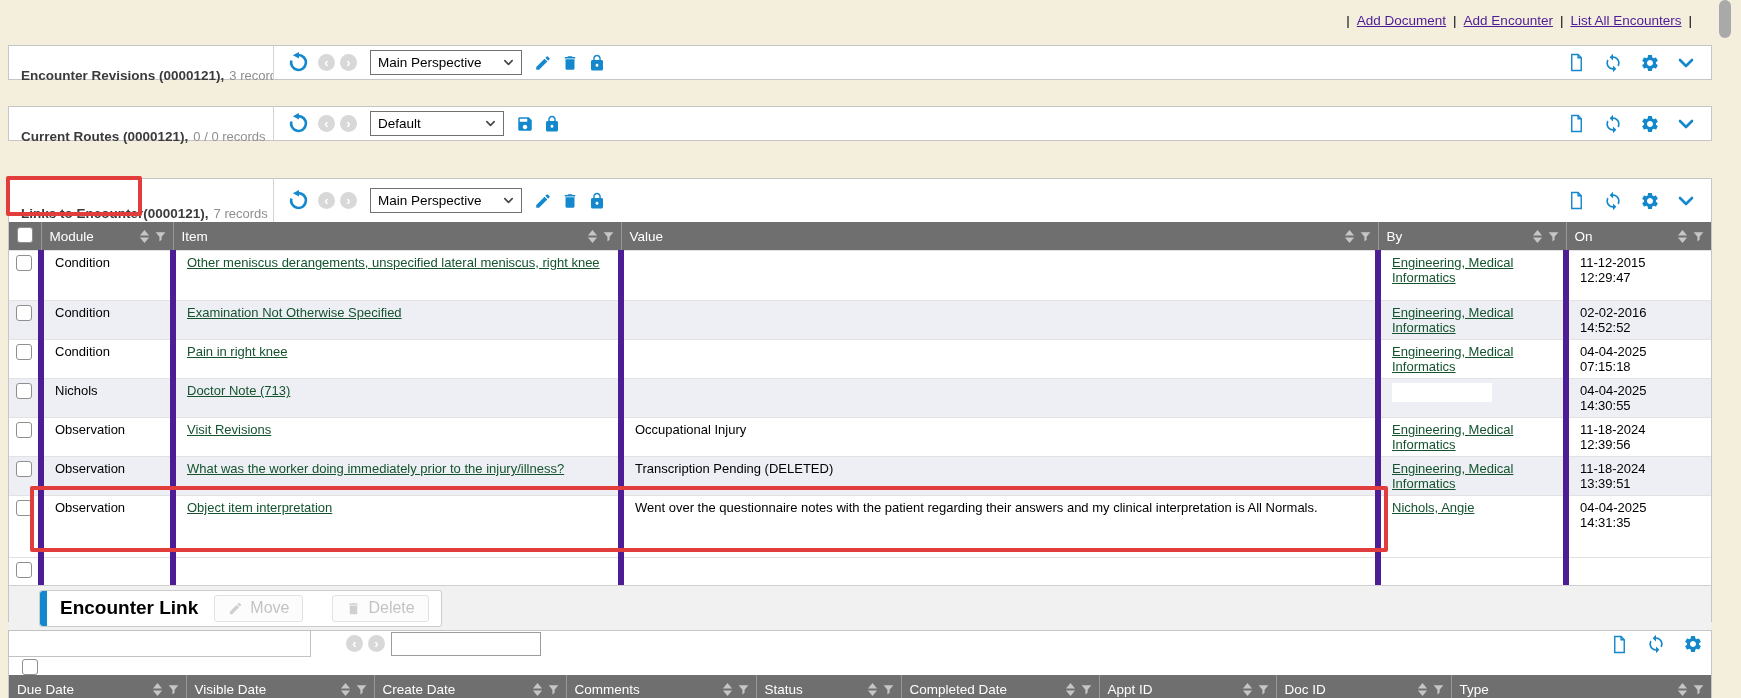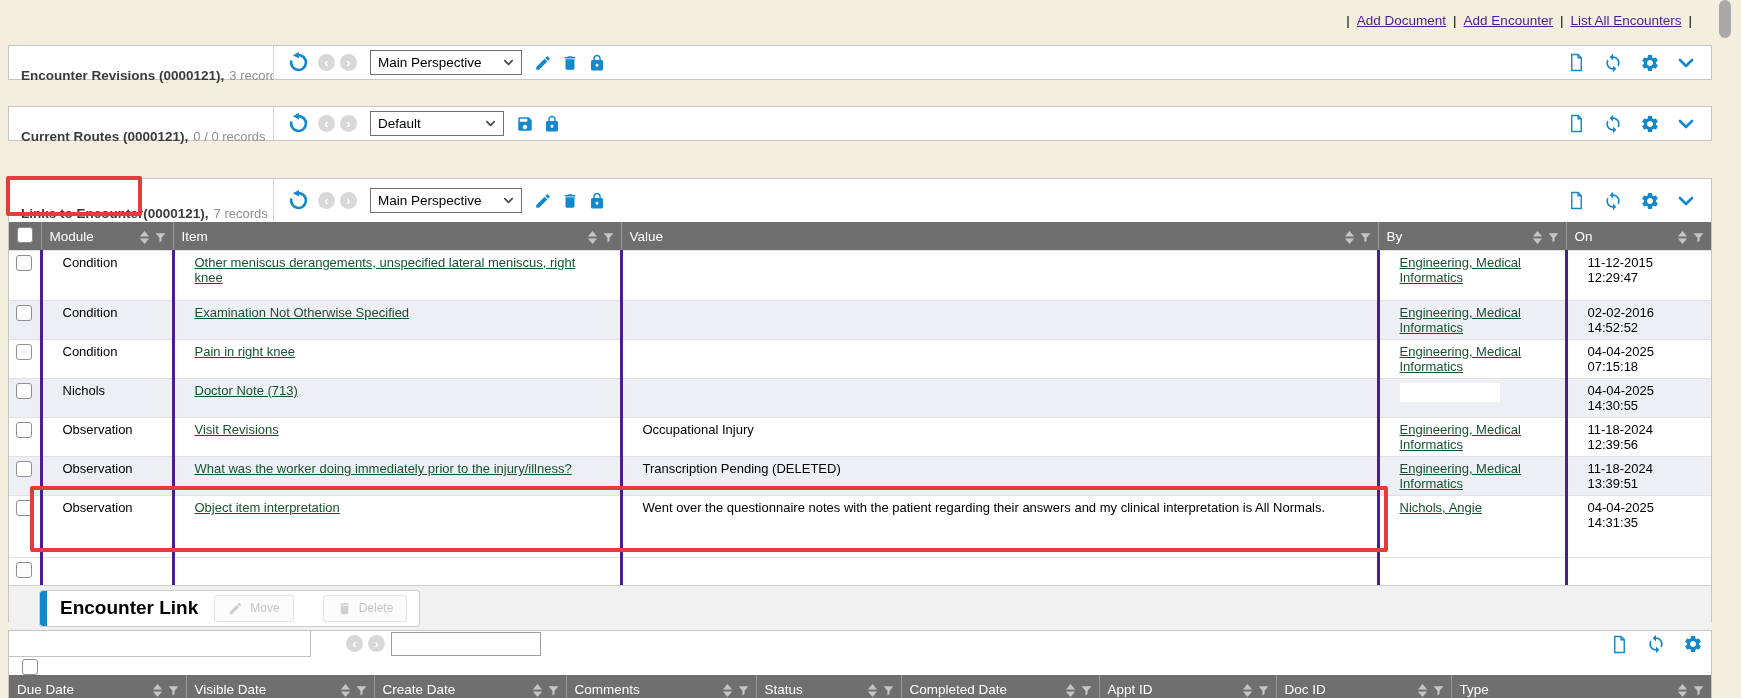--- a/index.html
+++ b/index.html
@@ -25,42 +25,42 @@
               line-height:1;user-select:none;}
   .dropdown{display:flex;align-items:center;justify-content:space-between;border:1px solid #707070;background:#fff;
             height:25px;padding:0 7px;margin:0 12px 0 8px;box-sizing:border-box;flex:none;font-size:13.5px;cursor:pointer;}
   .right-icons{margin-left:auto;display:flex;align-items:center;gap:17px;padding-right:8px;color:#1488cc;}
   
   .grid{border-collapse:collapse;table-layout:fixed;width:1702px;font-size:13px;}
   .grid th{background:#6f6f6f;color:#fff;font-weight:normal;text-align:left;padding:0 6px 0 8px;height:28px;
            border-left:1px solid #989898;font-size:13.5px;}
   .grid th.c-check{padding:0;text-align:center;}
   .grid th:first-child{border-left:none;}
-  .th-flex{display:flex;align-items:flex-end;}
+  .th-flex{display:flex;align-items:center;}
   .th-flex .lbl{white-space:nowrap;}
   .th-flex .sp{flex:1;}
   .sorticon{margin-right:4px;display:flex;cursor:pointer;}
   .funnelicon{display:flex;cursor:pointer;}
-  .grid td{border-left:3px solid #4c1d95;border-top:1px solid #e2e2e2;padding:4px 20px;vertical-align:top;
+  .grid td{border-left:6px solid #4c1d95;border-top:1px solid #e2e2e2;padding:4px 11px;vertical-align:top;
            overflow:hidden;}
   .grid td:first-child{border-left:none;}
   .grid td.c-check{padding:4px 0;text-align:center;}
   tr.alt{background:#edeff4;}
   tr.rA>td{height:41px;} tr.rB>td{height:28px;} tr.rC>td{height:29px;}
   tr.rD>td{height:30px;} tr.rE>td{height:53px;} tr.rF>td{height:16px;}
   .checkbox{display:inline-block;width:14px;height:14px;border:1px solid #8f8f8f;border-radius:3px;background:#fff;cursor:pointer;}
   .cell-link{color:#14532d;text-decoration:underline;cursor:pointer;}
   .blank-box{width:100px;height:19px;background:#fff;}
   .tfooter{height:44px;background:#f1f1f1;border-top:1px solid #cfcfcf;display:flex;align-items:center;padding-left:30px;}
   .el-card{display:flex;align-items:center;height:35px;background:#fff;border:1px solid #ccc;border-radius:3px;
            padding-right:10px;}
   .el-accent{width:7px;align-self:stretch;background:#1488cc;border-radius:3px 0 0 3px;margin-right:13px;}
   .el-label{font-weight:bold;font-size:19px;margin-right:16px;white-space:nowrap;}
   .ghost-btn{display:inline-flex;align-items:center;gap:7px;height:27px;padding:0 13px;margin-right:9px;background:#fcfcfc;
-             border:1px solid #e2e2e2;border-radius:3px;color:#c3c3c3;font-size:12px;font-family:inherit;cursor:default;}
+             border:1px solid #e2e2e2;border-radius:3px;color:#c3c3c3;font-size:16px;font-family:inherit;cursor:default;}
   .ghost-btn svg{color:#cfcfcf;}
   
   .bstrip{position:relative;height:27px;}
   .ghost-box{position:absolute;left:-1px;top:-1px;width:303px;height:27px;border:1px solid #c2c2c2;background:#fff;box-sizing:border-box;}
   .ghost-dd{position:absolute;left:382px;top:1px;width:150px;height:24px;border:1px solid #9c9c9c;background:#fff;box-sizing:border-box;}
   .bnav1{position:absolute;left:337px;top:4px;}
   .bnav2{position:absolute;left:359px;top:4px;}
   .bicons{position:absolute;right:8px;top:3px;display:flex;gap:17px;color:#1488cc;}
   .brow-check{height:17px;display:flex;align-items:center;padding-left:13px;background:#fff;}
   

